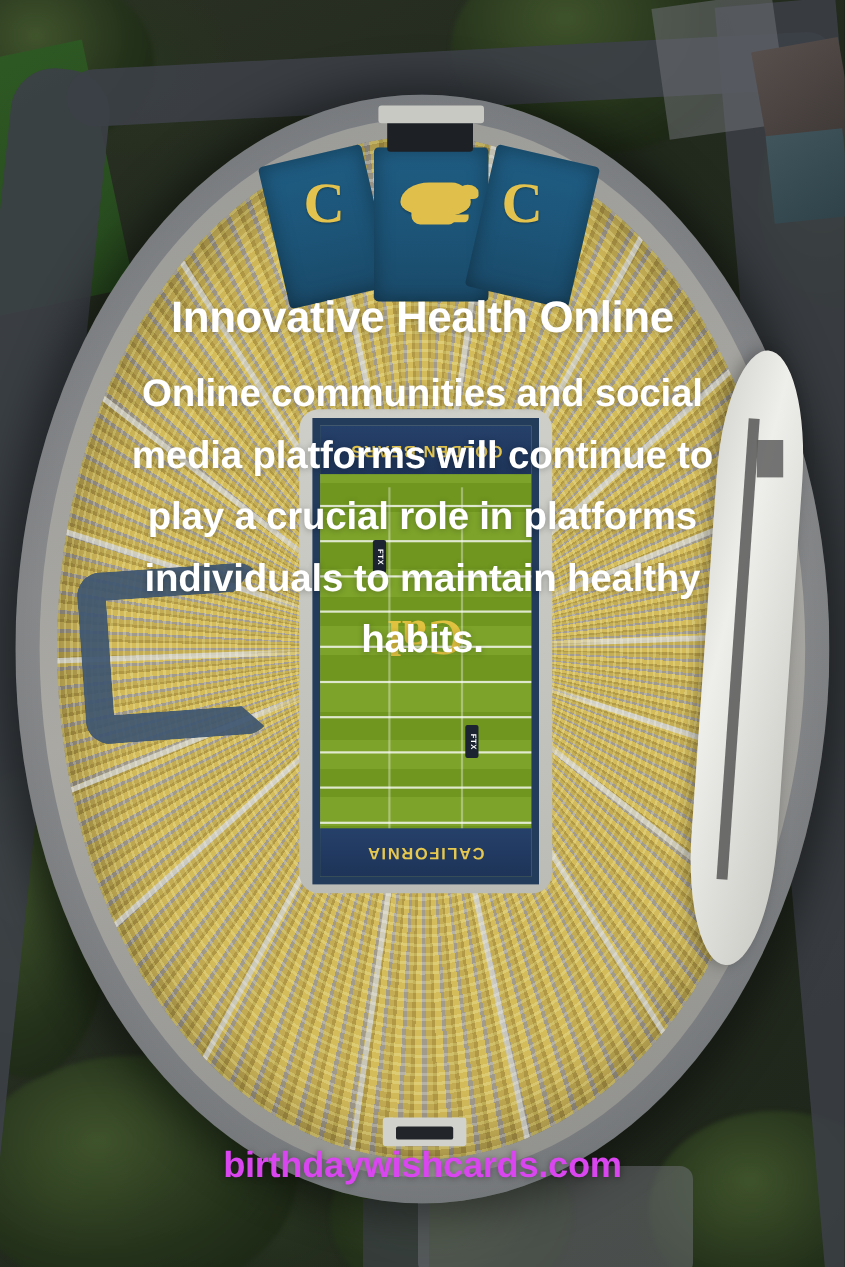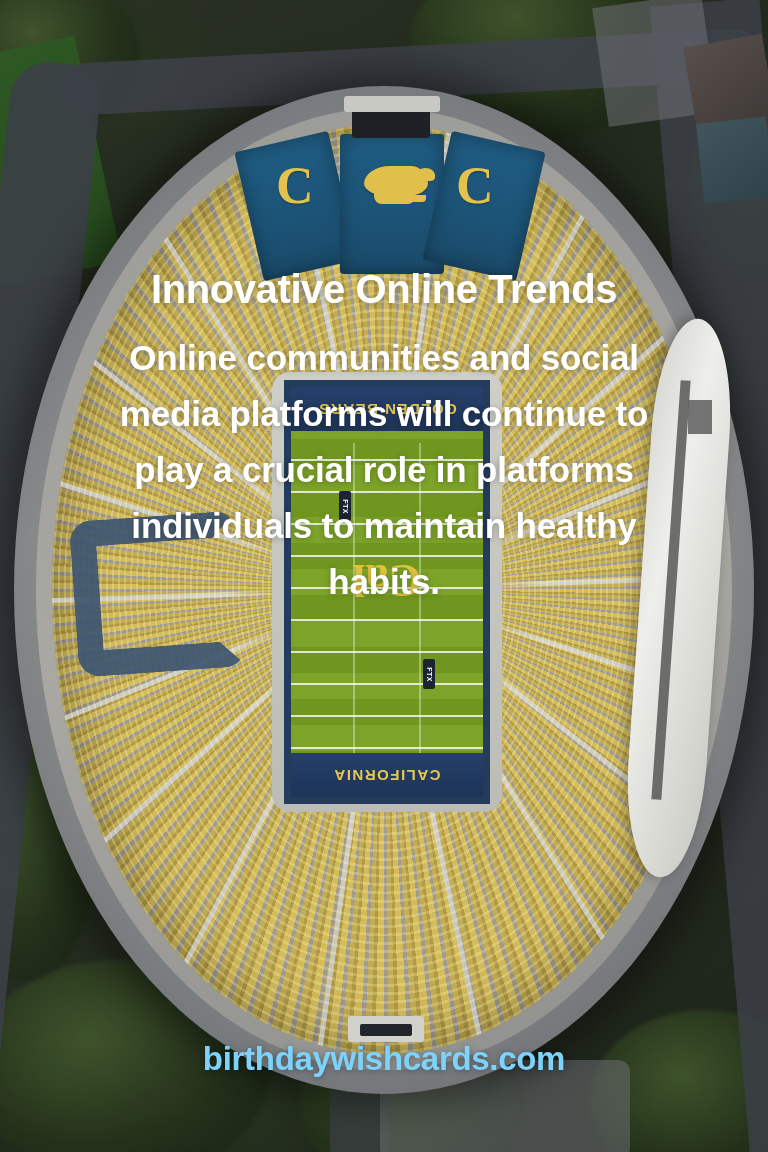--- a/index.html
+++ b/index.html
@@ -297,21 +297,21 @@
     font-weight: bold;
     line-height: 56px;
     letter-spacing: -0.2px;
     text-shadow: 0 1px 6px rgba(0,0,0,.28);
   }
   .footer-url {
     position: absolute;
     left: 0; right: 0;
     top: 1040px;
     text-align: center;
-    color: #7dd3fc;
+    color: #d946ef;
     font-size: 33px;
     font-weight: bold;
     letter-spacing: -0.3px;
     text-shadow: 0 1px 6px rgba(0,0,0,.35);
   }
 </style>
 </head>
 <body>
 
 <div id="card">
@@ -415,20 +415,20 @@
 
         <div class="endzone bottom">
           <span class="ez-text flip">CALIFORNIA</span>
         </div>
       </div>
     </div>
 
   </div>
 
   <div class="overlay">
-    <div class="headline">Innovative Online Trends</div>
+    <div class="headline">Innovative Health Online</div>
 
     <div class="body-copy">Online communities and social media platforms will continue to play a crucial role in platforms individuals to maintain healthy habits.</div>
 
     <div class="footer-url">birthdaywishcards.com</div>
   </div>
 
 </div>
 
 </body></html>

